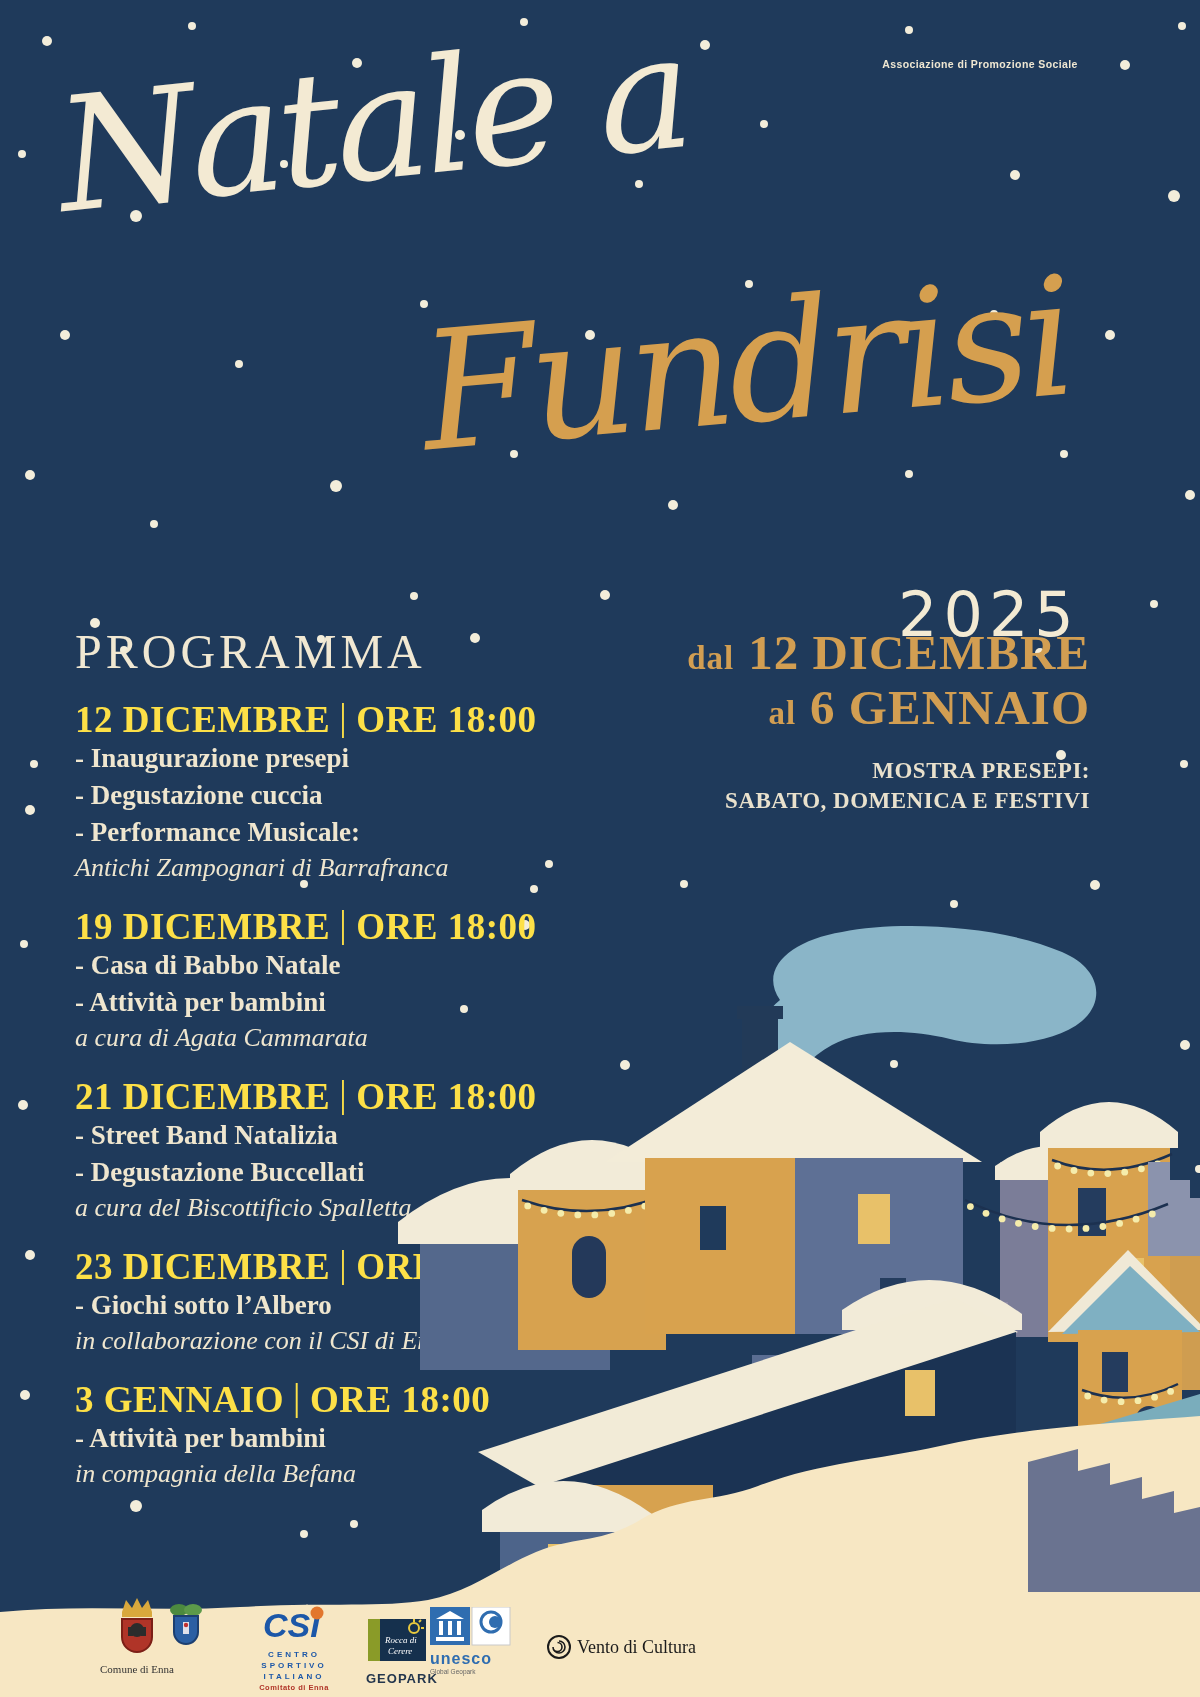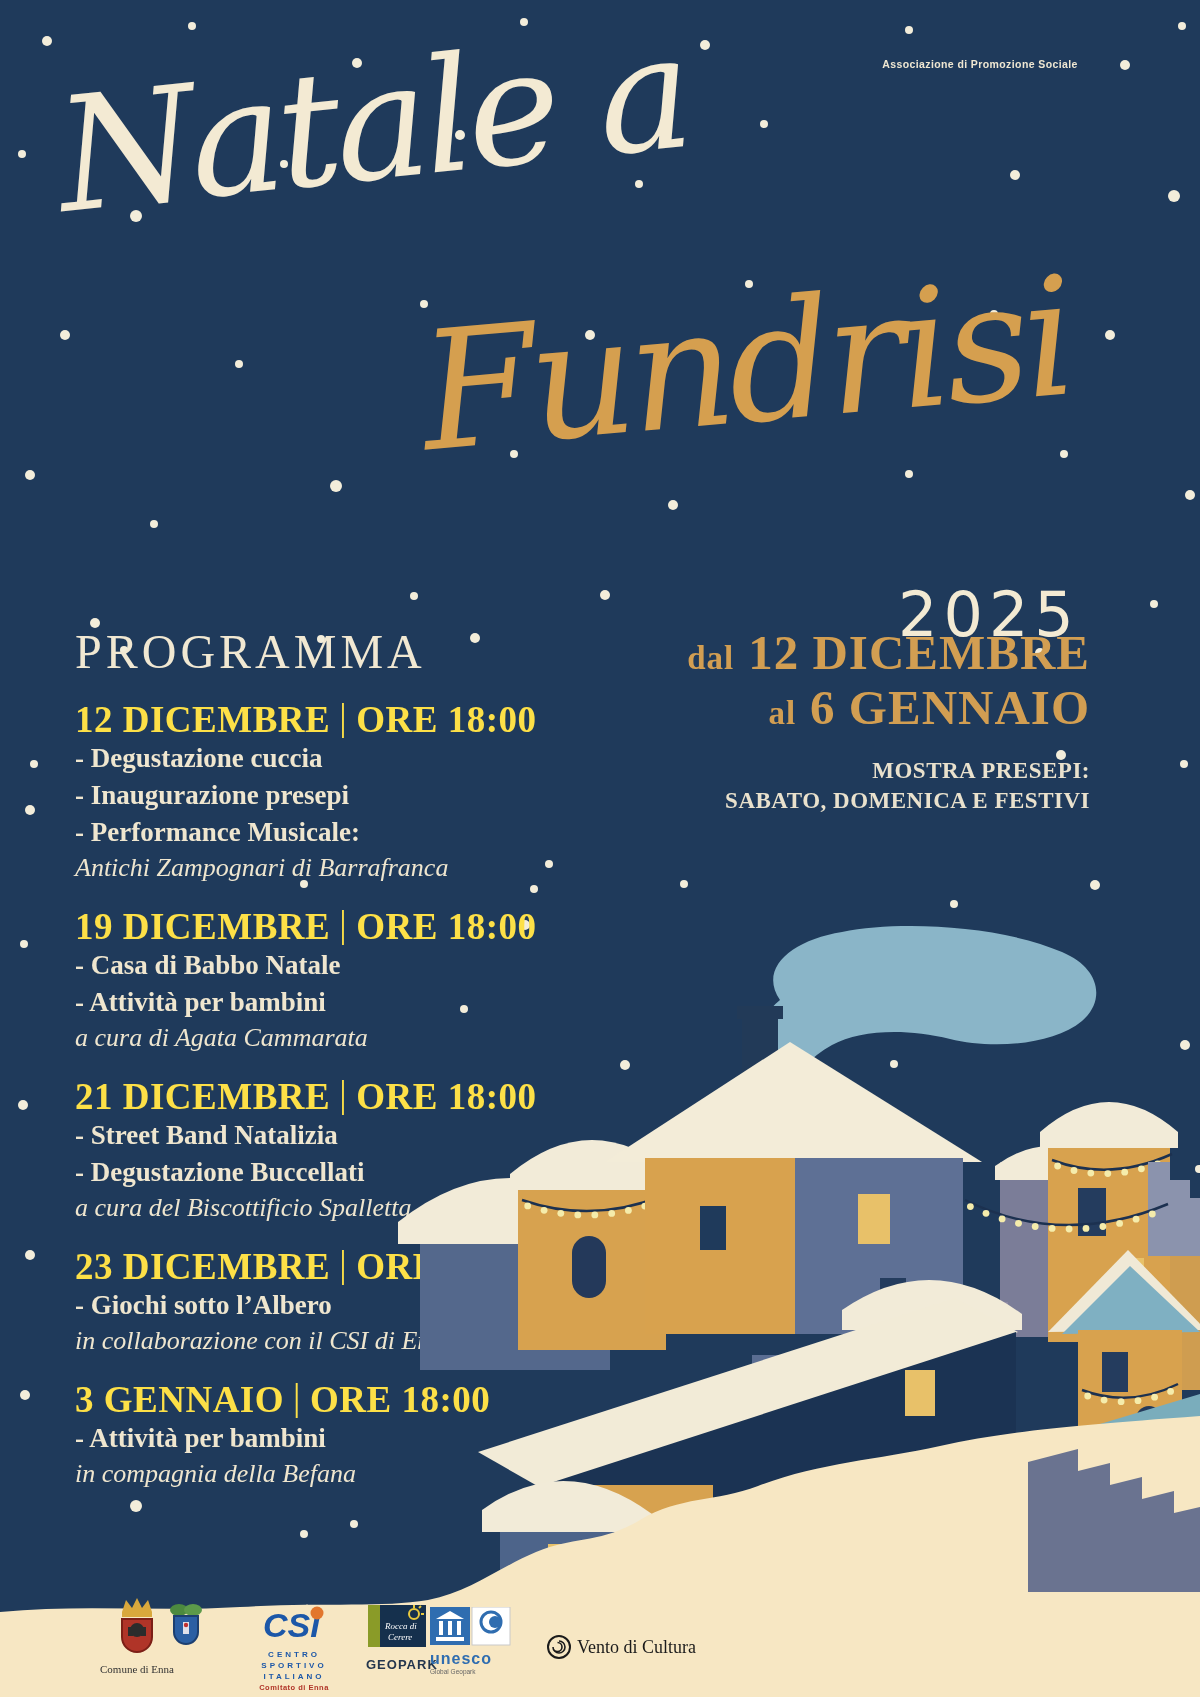--- a/index.html
+++ b/index.html
@@ -153,22 +153,22 @@
       <p>MOSTRA PRESEPI:</p>
       <p>SABATO, DOMENICA E FESTIVI</p>
     </div>
   </div>
 
   <div class="program">
     <h1 class="program-heading">PROGRAMMA</h1>
     <div>
         <div class="event">
           <div class="event-head"><span>12 DICEMBRE</span><span class="sep">|</span><span>ORE 18:00</span></div>
+          <p class="line">- Inaugurazione presepi</p>
           <p class="line">- Degustazione cuccia</p>
-          <p class="line">- Inaugurazione presepi</p>
           <p class="line">- Performance Musicale:</p>
           <p class="line italic">Antichi Zampognari di Barrafranca</p>
         </div>
         <div class="event">
           <div class="event-head"><span>19 DICEMBRE</span><span class="sep">|</span><span>ORE 18:00</span></div>
           <p class="line">- Casa di Babbo Natale</p>
           <p class="line">- Attività per bambini</p>
           <p class="line italic">a cura di Agata Cammarata</p>
         </div>
         <div class="event">
@@ -352,21 +352,21 @@
         <circle cx="58" cy="9" r="6.5" fill="#e2762d"></circle>
       </svg>
       <div class="csi-lines">
         <div>CENTRO</div>
         <div>SPORTIVO</div>
         <div>ITALIANO</div>
       </div>
       <div class="csi-sub">Comitato di Enna</div>
     </div>
 
-    <div class="logo" style="left:366px;top:18px;width:62px;">
+    <div class="logo" style="left:366px;top:32px;width:62px;">
       <svg width="58" height="48">
         <rect x="0" y="2" width="12" height="42" fill="#8a9b28"></rect>
         <rect x="12" y="2" width="46" height="42" fill="#15304d"></rect>
         <circle cx="46" cy="11" r="5" fill="none" stroke="#e8c93e" stroke-width="2"></circle>
         <line x1="46" y1="2" x2="46" y2="5" stroke="#e8c93e" stroke-width="2"></line>
         <line x1="53" y1="11" x2="56" y2="11" stroke="#e8c93e" stroke-width="2"></line>
         <line x1="51" y1="5" x2="53" y2="3" stroke="#e8c93e" stroke-width="2"></line>
         <text x="17" y="26" font-family="Liberation Serif, serif" font-style="italic" font-size="9" fill="#ffffff">
           <tspan>Rocca di</tspan>
         </text>

